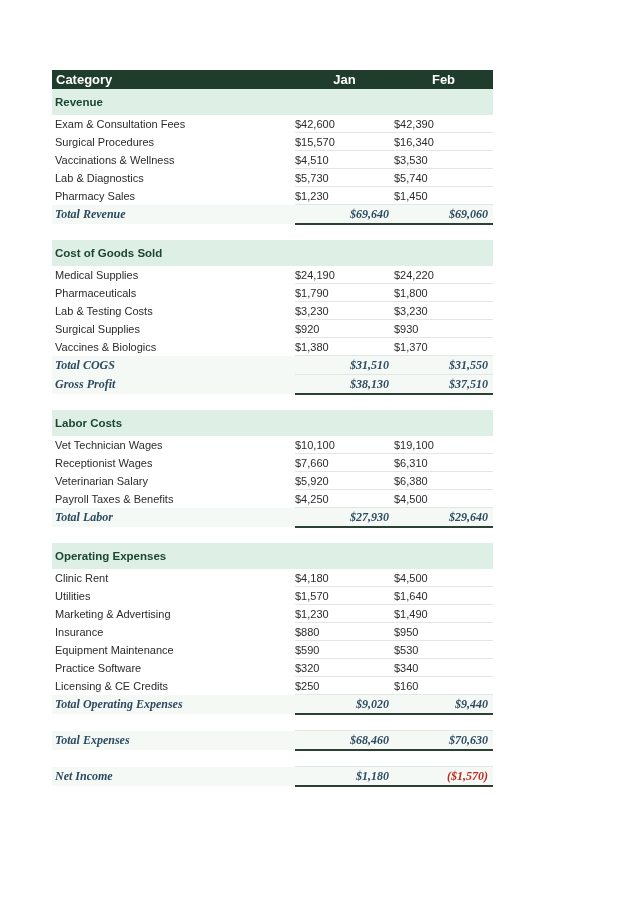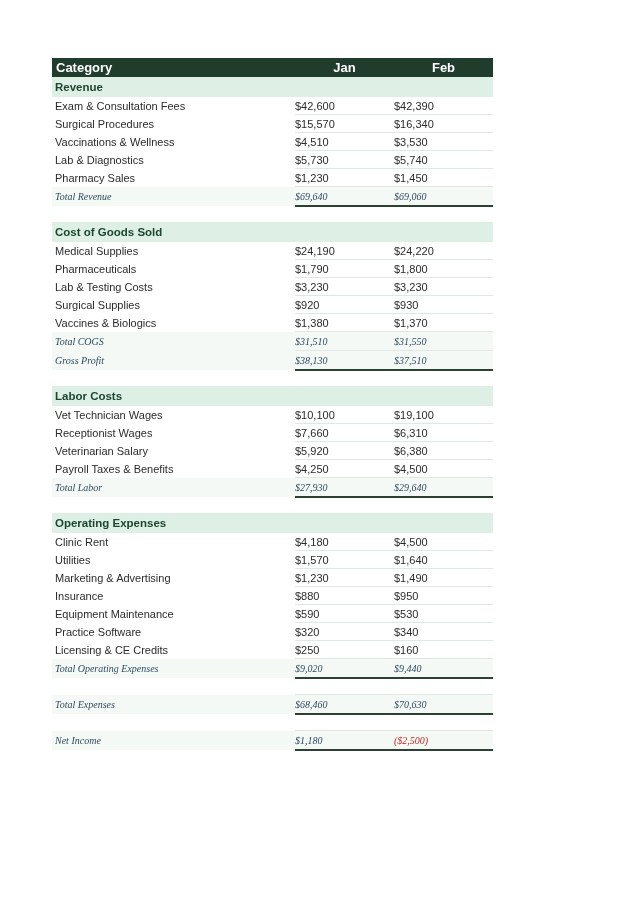--- a/index.html
+++ b/index.html
@@ -6,21 +6,21 @@
   body{
     width:640px;height:905px;
     background:#ffffff;
     font-family:"Liberation Sans",sans-serif;
     position:relative;overflow:hidden;
   }
   .sheet{
     position:absolute;left:52px;top:58px;width:441px;
   }
   table{
-    border-collapse:collapse;width:441px;table-layout:fixed;
+    border-collapse:collapse;width:441px;table-layout:fixed;margin-top:12px;
   }
   col.c-label{width:243px;}
   col.c-num{width:99px;}
   td{
     font-size:11px;
     padding:0;
     vertical-align:middle;
     white-space:nowrap;
     overflow:hidden;
   }
@@ -33,43 +33,43 @@
     height:19px;
   }
   tr.header-row td.lbl{padding-left:4px;}
   tr.header-row td.num{text-align:center;}
   
   tr.section-row td{
     background:var(--section-bg);
     color:var(--section-text);
     font-weight:bold;
     font-size:11.5px;
-    height:20px;
+    height:26px;
     padding-left:3px;
   }
   
   tr.data-row td{height:17px;color:var(--row-text);}
   tr.data-row td.lbl{padding-left:3px;}
   tr.data-row td.num{
     text-align:left;padding-right:5px;
     border-bottom:1px solid var(--row-border);
   }
   
   tr.total-row td{
     background:var(--total-bg);
     height:18px;
     font-family:"Liberation Serif",serif;
     font-style:italic;
-    font-weight:normal;
-    font-size:10px;
+    font-weight:bold;
+    font-size:12px;
     color:var(--total-text);
   }
   tr.total-row td.lbl{padding-left:3px;}
   tr.total-row td.num{
-    padding-right:5px;
+    text-align:right;padding-right:5px;
     border-top:1px solid var(--row-border);
     border-bottom:1px solid var(--row-border);
   }
   tr.total-row.thick td.num{
     border-bottom:2.5px solid var(--total-border);
   }
   tr.total-row td.num.neg{color:var(--negative-text);}
   
   tr.spacer-row td{height:15px;background:#ffffff;}
 </style>
@@ -247,17 +247,17 @@
           <td class="lbl">Total Expenses</td>
           <td class="num">$68,460</td>
           <td class="num">$70,630</td>
         </tr>
         <tr class="spacer-row">
           <td colspan="3"></td>
         </tr>
         <tr class="total-row thick">
           <td class="lbl">Net Income</td>
           <td class="num">$1,180</td>
-          <td class="num neg">($2,500)</td>
+          <td class="num neg">($1,570)</td>
         </tr>
       </tbody>
   </table>
 </div>
 
 </body></html>

